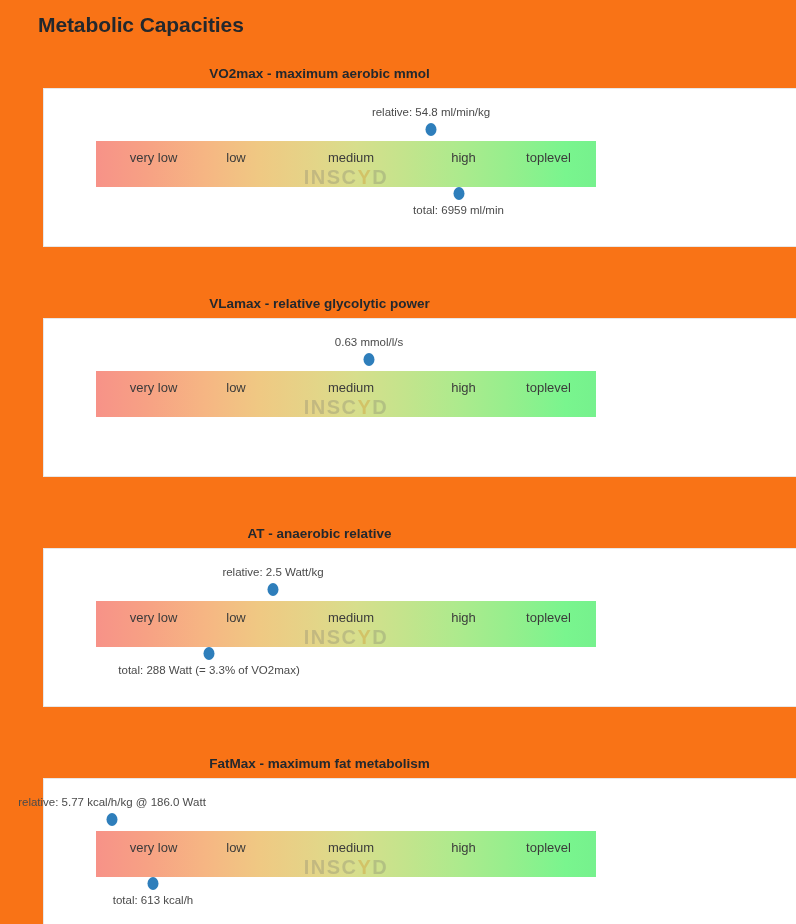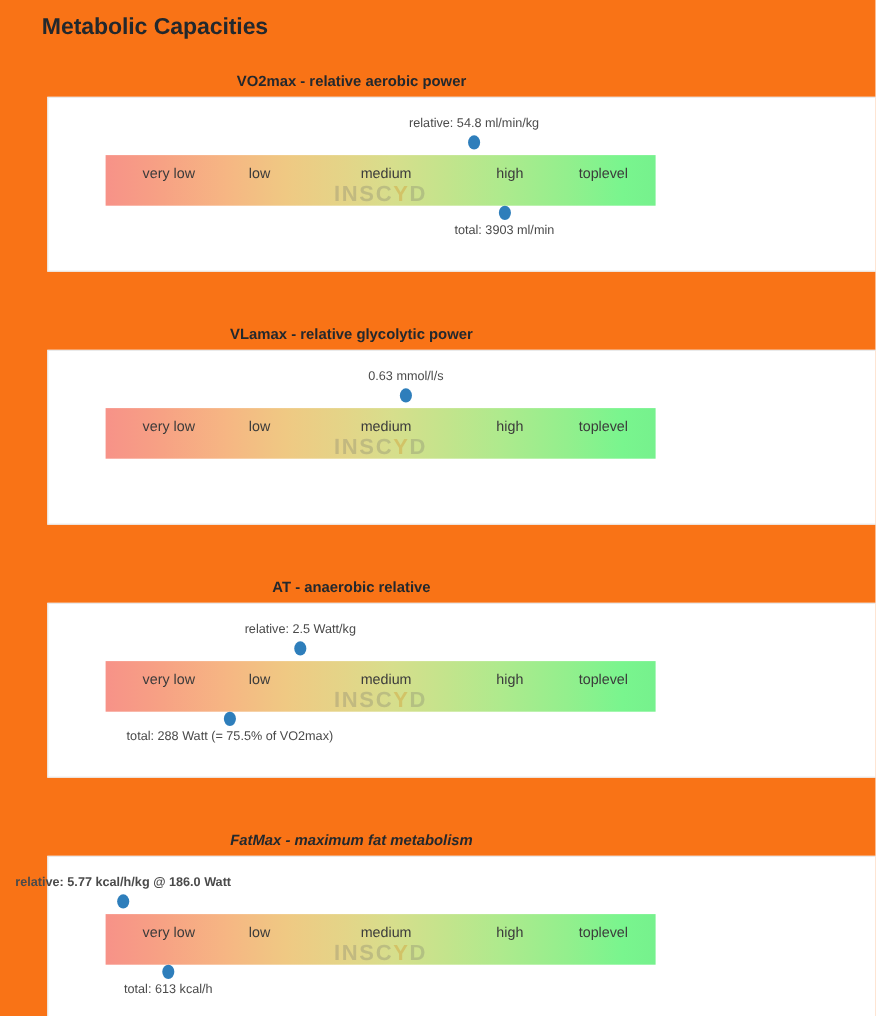--- a/index.html
+++ b/index.html
@@ -145,37 +145,37 @@
 </style>
 </head>
 <body>
 
 <div class="page">
 
   <div class="page-title">Metabolic Capacities</div>
 
   <div id="blocks-root">
       <div class="capacity-block" style="top: 0px;">
-        <div class="block-title" style="top: 66px;">VO2max - relative aerobic power</div>
+        <div class="block-title" style="top: 66px;">VO2max - maximum aerobic mmol</div>
         <div class="card" style="top: 88px; height: 159px;">
           <div class="bar-wrap" style="top: 52px;">
             <div class="gradient-bar">
               <div class="zone-labels">
                 <div class="zone-label" style="left: 11.5%;">very low</div>
                 <div class="zone-label" style="left: 28%;">low</div>
                 <div class="zone-label" style="left: 51%;">medium</div>
                 <div class="zone-label" style="left: 73.5%;">high</div>
                 <div class="zone-label" style="left: 90.5%;">toplevel</div>
               </div>
               <div class="watermark"><span>INSC</span><span class="wm-y">Y</span><span>D</span></div>
             </div>
             <div class="marker-dot marker-top-dot" style="left: 67%;"></div>
             <div class="marker-label marker-top-label" style="left: 67%;">relative: 54.8 ml/min/kg</div>
             <div class="marker-dot marker-bot-dot" style="left: 72.5%;"></div>
-            <div class="marker-label marker-bot-label" style="left: 72.5%;">total: 3903 ml/min</div>
+            <div class="marker-label marker-bot-label" style="left: 72.5%;">total: 6959 ml/min</div>
           </div>
         </div>
       </div>
       <div class="capacity-block" style="top: 0px;">
         <div class="block-title" style="top: 296px;">VLamax - relative glycolytic power</div>
         <div class="card" style="top: 318px; height: 159px;">
           <div class="bar-wrap" style="top: 52px;">
             <div class="gradient-bar">
               <div class="zone-labels">
                 <div class="zone-label" style="left: 11.5%;">very low</div>
@@ -201,40 +201,40 @@
                 <div class="zone-label" style="left: 28%;">low</div>
                 <div class="zone-label" style="left: 51%;">medium</div>
                 <div class="zone-label" style="left: 73.5%;">high</div>
                 <div class="zone-label" style="left: 90.5%;">toplevel</div>
               </div>
               <div class="watermark"><span>INSC</span><span class="wm-y">Y</span><span>D</span></div>
             </div>
             <div class="marker-dot marker-top-dot" style="left: 35.4%;"></div>
             <div class="marker-label marker-top-label" style="left: 35.4%;">relative: 2.5 Watt/kg</div>
             <div class="marker-dot marker-bot-dot" style="left: 22.6%;"></div>
-            <div class="marker-label marker-bot-label" style="left: 22.6%;">total: 288 Watt (= 75.5% of VO2max)</div>
-          </div>
-        </div>
-      </div>
-      <div class="capacity-block" style="top: 0px;">
-        <div class="block-title" style="top: 756px; font-style: italic;">FatMax - maximum fat metabolism</div>
+            <div class="marker-label marker-bot-label" style="left: 22.6%;">total: 288 Watt (= 3.3% of VO2max)</div>
+          </div>
+        </div>
+      </div>
+      <div class="capacity-block" style="top: 0px;">
+        <div class="block-title" style="top: 756px;">FatMax - maximum fat metabolism</div>
         <div class="card" style="top: 778px; height: 159px;">
           <div class="bar-wrap" style="top: 52px;">
             <div class="gradient-bar">
               <div class="zone-labels">
                 <div class="zone-label" style="left: 11.5%;">very low</div>
                 <div class="zone-label" style="left: 28%;">low</div>
                 <div class="zone-label" style="left: 51%;">medium</div>
                 <div class="zone-label" style="left: 73.5%;">high</div>
                 <div class="zone-label" style="left: 90.5%;">toplevel</div>
               </div>
               <div class="watermark"><span>INSC</span><span class="wm-y">Y</span><span>D</span></div>
             </div>
             <div class="marker-dot marker-top-dot" style="left: 3.2%;"></div>
-            <div class="marker-label marker-top-label" style="left: 3.2%; font-weight: bold;">relative: 5.77 kcal/h/kg @ 186.0 Watt</div>
+            <div class="marker-label marker-top-label" style="left: 3.2%;">relative: 5.77 kcal/h/kg @ 186.0 Watt</div>
             <div class="marker-dot marker-bot-dot" style="left: 11.4%;"></div>
             <div class="marker-label marker-bot-label" style="left: 11.4%;">total: 613 kcal/h</div>
           </div>
         </div>
       </div>
     </div>
 
 </div>
 
 </body></html>

